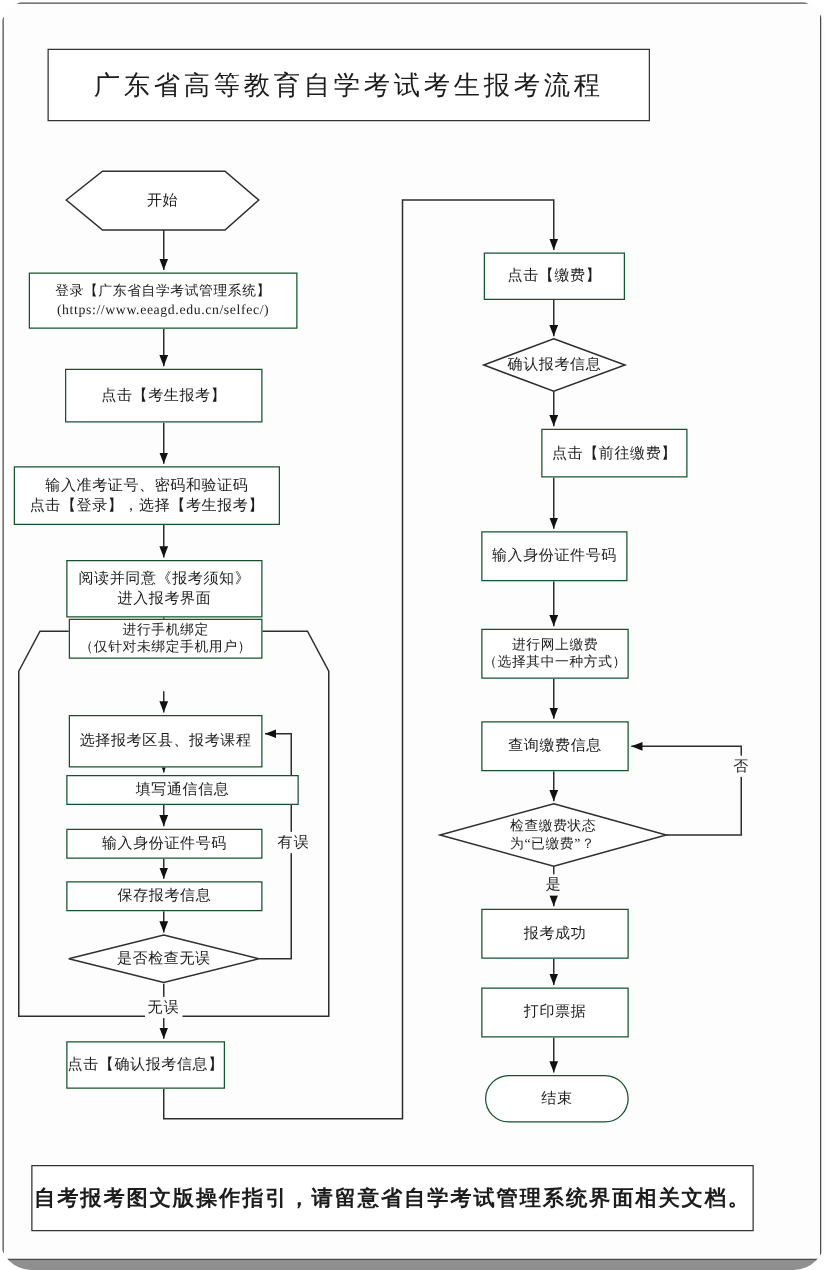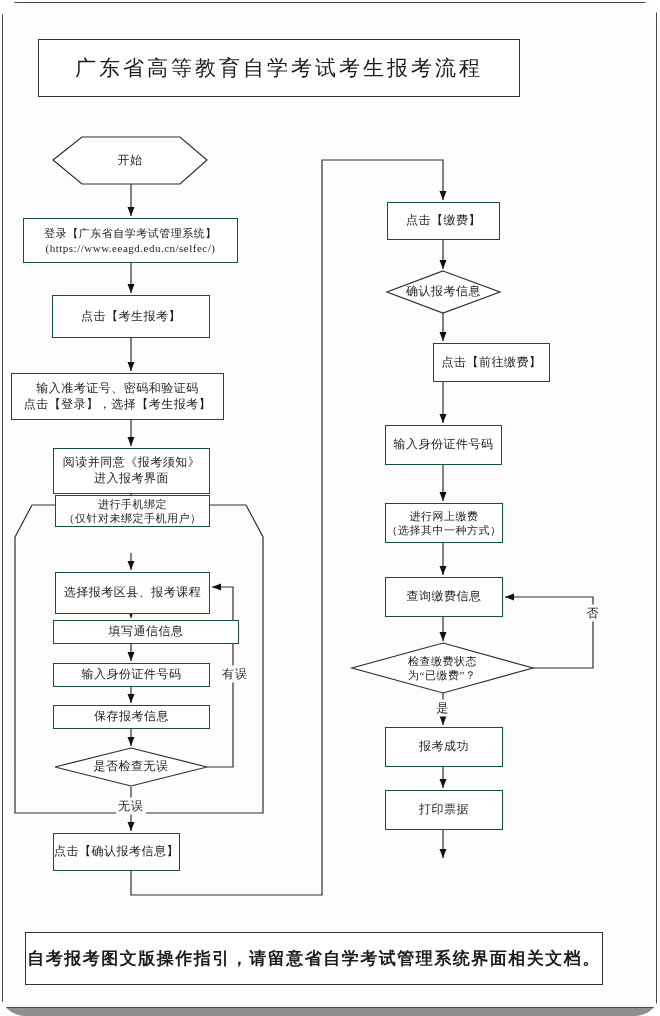--- a/index.html
+++ b/index.html
@@ -123,20 +123,21 @@
   <div class="shape-text" style="left:387px;top:271px;width:113px;height:42px;">确认报考信息</div>
   <div class="box" style="left:385px;top:343px;width:117px;height:39px;margin-left:48px;">点击【前往缴费】</div>
   <div class="box" style="left:385px;top:425px;width:117px;height:40px;">输入身份证件号码</div>
   <div class="box small" style="left:385px;top:503px;width:118px;height:40px;">进行网上缴费
 （选择其中一种方式）</div>
   <div class="box" style="left:385px;top:577px;width:118px;height:40px;">查询缴费信息</div>
   <div class="shape-text small" style="left:352px;top:643px;width:181px;height:50px;">检查缴费状态
 为“已缴费”？</div>
   <div class="box" style="left:385px;top:727px;width:118px;height:40px;">报考成功</div>
   <div class="box" style="left:385px;top:790px;width:118px;height:40px;">打印票据</div>
+  <div class="box stadium" style="left:388px;top:860px;width:115px;height:38px;">结束</div>
 
   <span class="edge-label" style="left:235px;top:674px;">有误</span>
   <span class="edge-label" style="left:131px;top:806px;">无误</span>
   <span class="edge-label" style="left:443px;top:708px;">是</span>
   <span class="edge-label" style="left:593px;top:613px;">否</span>
 
   <div class="page-border"></div>
   <div class="bottom-strip"></div>
 </div>
 

